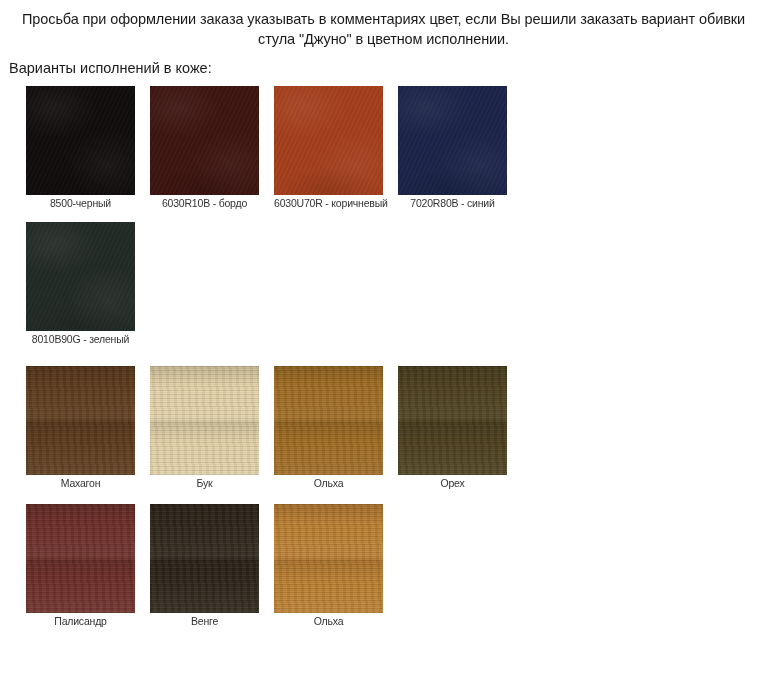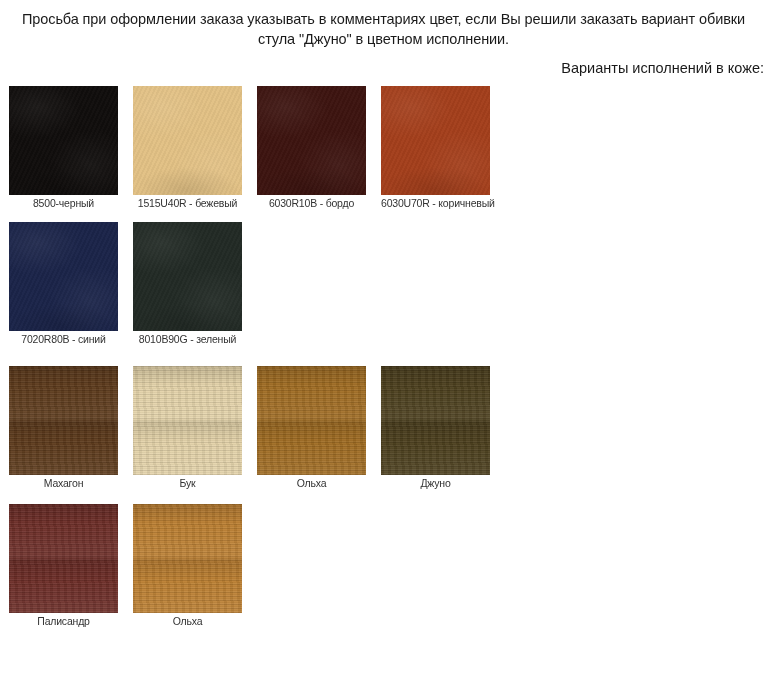--- a/index.html
+++ b/index.html
@@ -37,31 +37,30 @@
   }
 
   
   .section-title {
     margin: 0;
     padding: 9px 0 0 9px;
     font-size: 14.5px;
     line-height: 20px;
     font-weight: normal;
     color: #1a1a1a;
-    text-align: right;
   }
   .section-title.wood {
     padding-top: 14px;
   }
 
   
   .swatch-grid {
     display: flex;
     flex-wrap: wrap;
-    padding-left: 9px;
+    padding-left: 26px;
     padding-top: 8px;
     box-sizing: border-box;
     width: 612px;
   }
   .swatch-cell {
     width: 109px;
     margin-right: 15px;
     margin-bottom: 0;
   }
   .swatch-grid.leather .swatch-cell { margin-bottom: 10px; }
@@ -122,26 +121,20 @@
   <h2 class="section-title leather">Варианты исполнений в коже:</h2>
 
   <div class="swatch-grid leather">
       <div class="swatch-cell">
         <div class="swatch tex-leather" style="background-color: rgb(16, 13, 12);">
           <span class="grain"></span>
         </div>
         <span class="swatch-label">8500-черный</span>
       </div>
       <div class="swatch-cell">
-        <div class="swatch tex-leather" style="background-color: rgb(226, 193, 133);">
-          <span class="grain"></span>
-        </div>
-        <span class="swatch-label">1515U40R - бежевый</span>
-      </div>
-      <div class="swatch-cell">
         <div class="swatch tex-leather" style="background-color: rgb(61, 20, 16);">
           <span class="grain"></span>
         </div>
         <span class="swatch-label">6030R10B - бордо</span>
       </div>
       <div class="swatch-cell">
         <div class="swatch tex-leather" style="background-color: rgb(164, 63, 28);">
           <span class="grain"></span>
         </div>
         <span class="swatch-label">6030U70R - коричневый</span>
@@ -177,29 +170,35 @@
       <div class="swatch-cell">
         <div class="swatch tex-wood" style="background-color: rgb(160, 108, 34);">
           <span class="grain"></span>
         </div>
         <span class="swatch-label">Ольха</span>
       </div>
       <div class="swatch-cell">
         <div class="swatch tex-wood" style="background-color: rgb(76, 63, 29);">
           <span class="grain"></span>
         </div>
-        <span class="swatch-label">Джуно</span>
+        <span class="swatch-label">Орех</span>
       </div>
       <div class="swatch-cell">
         <div class="swatch tex-wood" style="background-color: rgb(109, 45, 39);">
           <span class="grain"></span>
         </div>
         <span class="swatch-label">Палисандр</span>
       </div>
       <div class="swatch-cell">
+        <div class="swatch tex-wood" style="background-color: rgb(44, 36, 24);">
+          <span class="grain"></span>
+        </div>
+        <span class="swatch-label">Венге</span>
+      </div>
+      <div class="swatch-cell">
         <div class="swatch tex-wood" style="background-color: rgb(188, 127, 49);">
           <span class="grain"></span>
         </div>
         <span class="swatch-label">Ольха</span>
       </div>
     </div>
 
 </div>
 
 </body></html>

